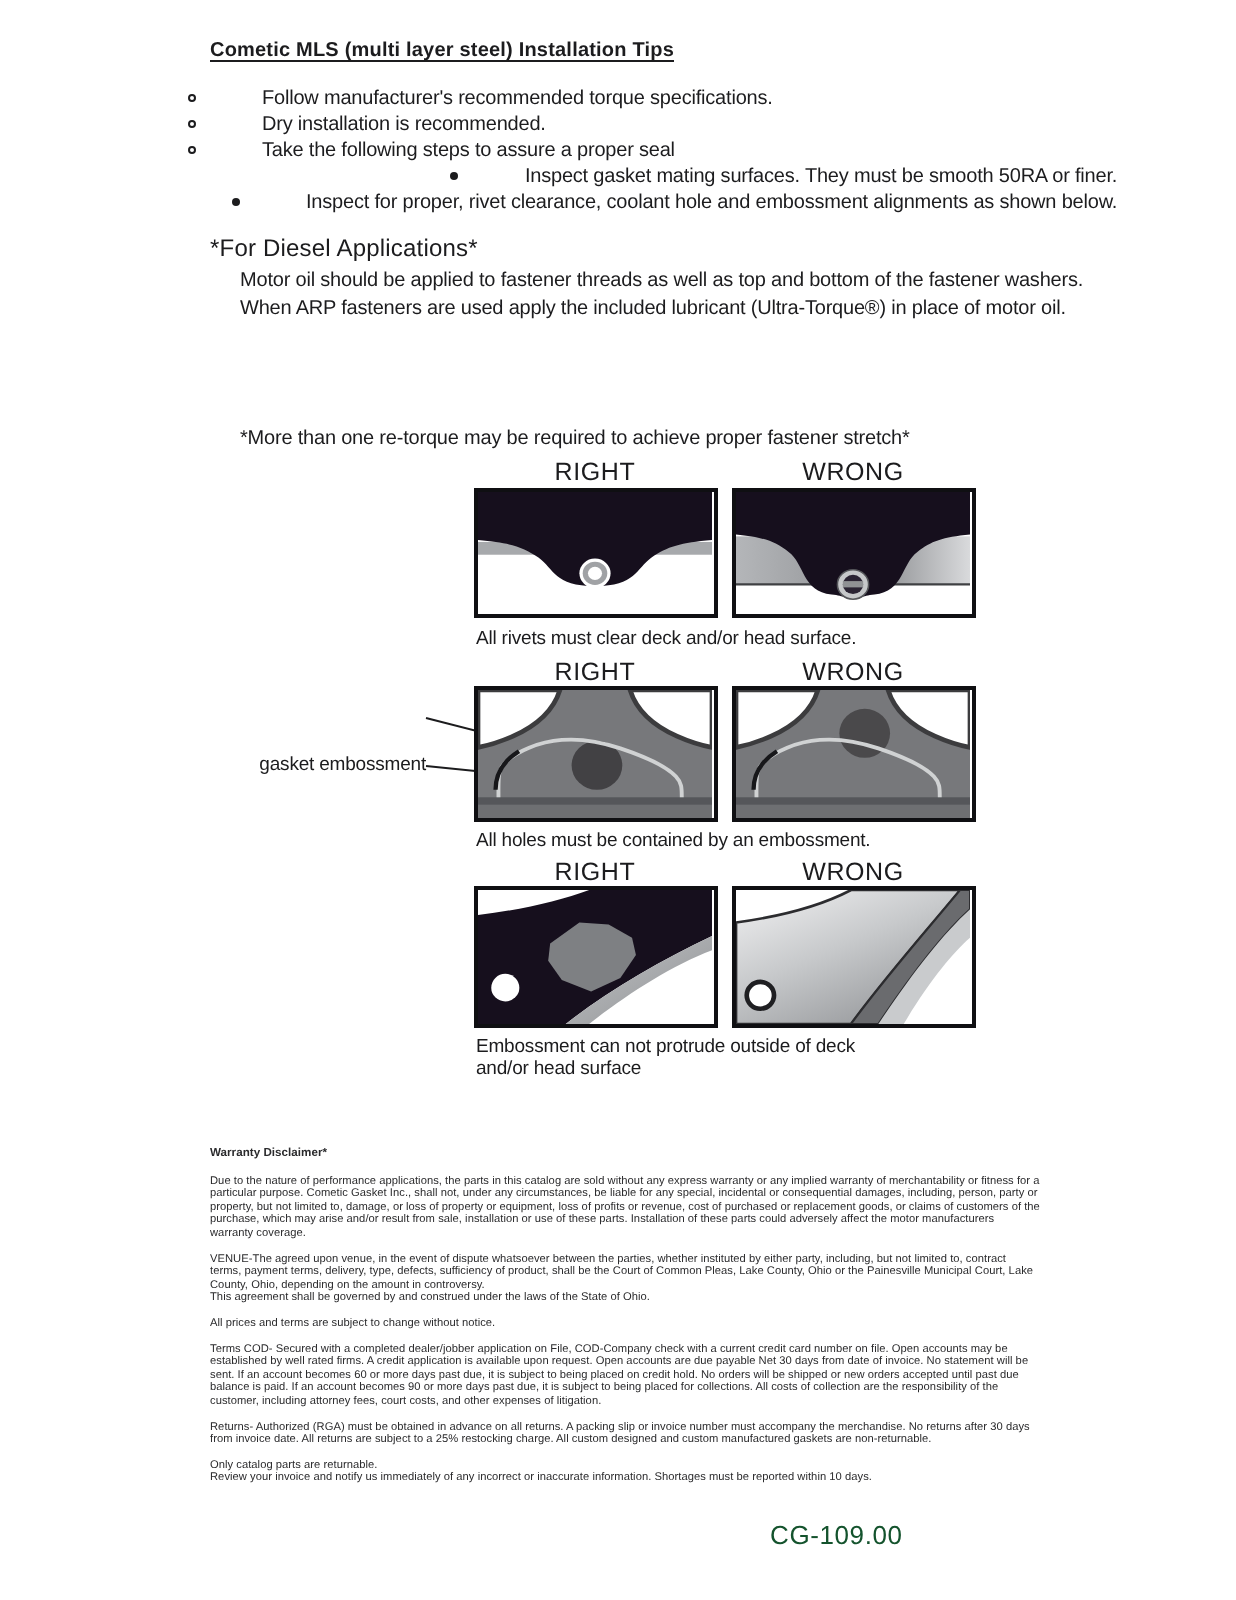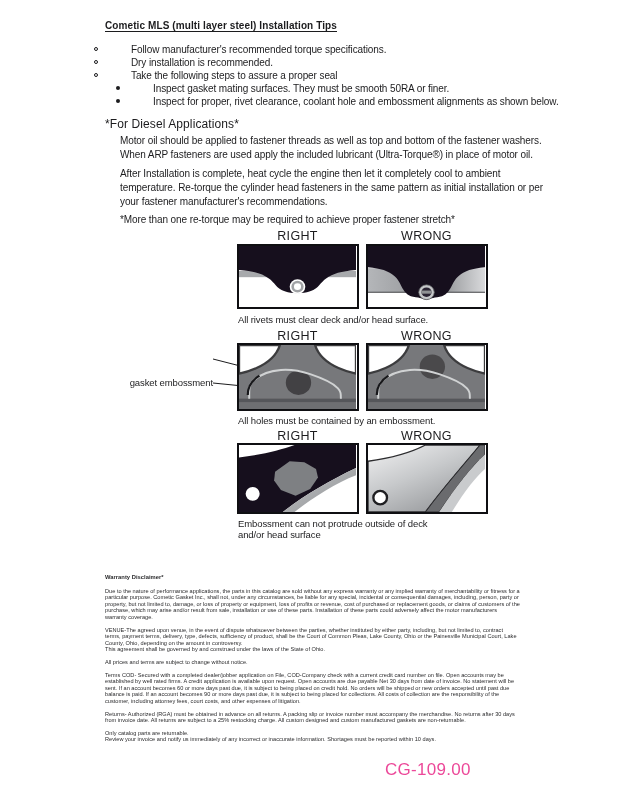--- a/index.html
+++ b/index.html
@@ -12,21 +12,21 @@
   *{margin:0;padding:0;box-sizing:border-box;}
   html,body{background:#ffffff;}
   body{font-family:"Liberation Sans", sans-serif;color:var(--ink);}
   .page{position:relative;width:618px;height:800px;background:#fff;overflow:hidden;}
 
   .title{position:absolute;left:105px;top:20px;font-size:10px;font-weight:bold;
          text-decoration:underline;text-underline-offset:2px;letter-spacing:0.1px;}
 
   .bullets{position:absolute;left:94px;top:43px;font-size:10px;letter-spacing:-0.1px;}
   .b-line{display:flex;align-items:flex-start;height:13px;line-height:13px;gap:28px;}
-  .b-line.sub{padding-left:22px;}
+  .b-line.sub{padding-left:22px;justify-content:flex-end;}
   .mk{flex:0 0 auto;width:4px;height:4px;border-radius:50%;margin:4px 5px 0 0;}
   .mk.open{border:1px solid var(--ink);}
   .mk.fill{background:var(--ink);}
 
   .sec-head{position:absolute;left:105px;font-size:12px;font-weight:normal;letter-spacing:0.1px;}
   .para{position:absolute;left:120px;width:430px;font-size:10px;line-height:14px;letter-spacing:-0.1px;}
 
   .dg-label{position:absolute;width:125px;text-align:center;font-size:12.5px;letter-spacing:0.3px;}
   .panel{position:absolute;width:122px;border:2.5px solid #0f0f12;background:#fff;line-height:0;}
   .panel svg{display:block;}
@@ -35,22 +35,22 @@
   .callout{position:absolute;left:90px;width:123px;text-align:right;
            font-size:9.5px;line-height:10.5px;letter-spacing:-0.1px;}
   .leader-svg{position:absolute;left:115px;top:340px;pointer-events:none;}
 
   .warranty{position:absolute;left:105px;top:574px;width:415px;
             font-size:5.6px;line-height:6.6px;color:#2b2b2d;letter-spacing:0.02px;}
   .warranty .w-head{font-weight:bold;font-size:5.8px;margin-bottom:7px;}
   .warranty p{margin-bottom:6px;}
   .warranty .tight{margin-bottom:0;}
 
-  .footer-code{position:absolute;left:385px;top:760px;font-size:17px;
-               letter-spacing:0.3px;color:#ec4899;text-align:right;}
+  .footer-code{position:absolute;left:385px;top:760px;font-size:13px;
+               letter-spacing:0.3px;color:#14532d;text-align:right;}
 </style>
 </head>
 <body>
 
 <div class="page">
 
   <h1 class="title">Cometic MLS (multi layer steel) Installation Tips</h1>
 
   <div class="bullets">
     <div class="b-line">
@@ -70,21 +70,20 @@
       <span>Inspect gasket mating surfaces.  They must be smooth 50RA or finer.</span>
     </div>
     <div class="b-line sub">
       <span class="mk fill"></span>
       <span>Inspect for proper, rivet clearance, coolant hole and embossment alignments as shown below.</span>
     </div>
   </div>
 
   <div class="sec-head" style="top:117px;">*For Diesel Applications*</div>
   <div class="para" style="top:134px;">Motor oil should be applied to fastener threads as well as top and bottom of the fastener washers. When ARP fasteners are used apply the included lubricant (Ultra-Torque®) in place of motor oil.</div>
-  <div class="para" style="top:167px;">After Installation is complete, heat cycle the engine then let it completely cool to ambient temperature. Re-torque the cylinder head fasteners in the same pattern as initial installation or per your fastener manufacturer's recommendations.</div>
   <div class="para" style="top:213px;">*More than one re-torque may be required to achieve proper fastener stretch*</div>
 
   <div class="dg-label" style="left:235px;top:229px;">RIGHT</div>
   <div class="dg-label" style="left:364px;top:229px;">WRONG</div>
 
   <div class="panel" style="left:237px;top:244px;">
     <svg width="117" height="61" viewBox="0 0 120 66" preserveAspectRatio="none">
       <rect width="120" height="66" fill="#ffffff"></rect>
       <rect y="27" width="120" height="7" fill="#a7a9ac"></rect>
       <rect y="34" width="120" height="32" fill="#ffffff"></rect>

